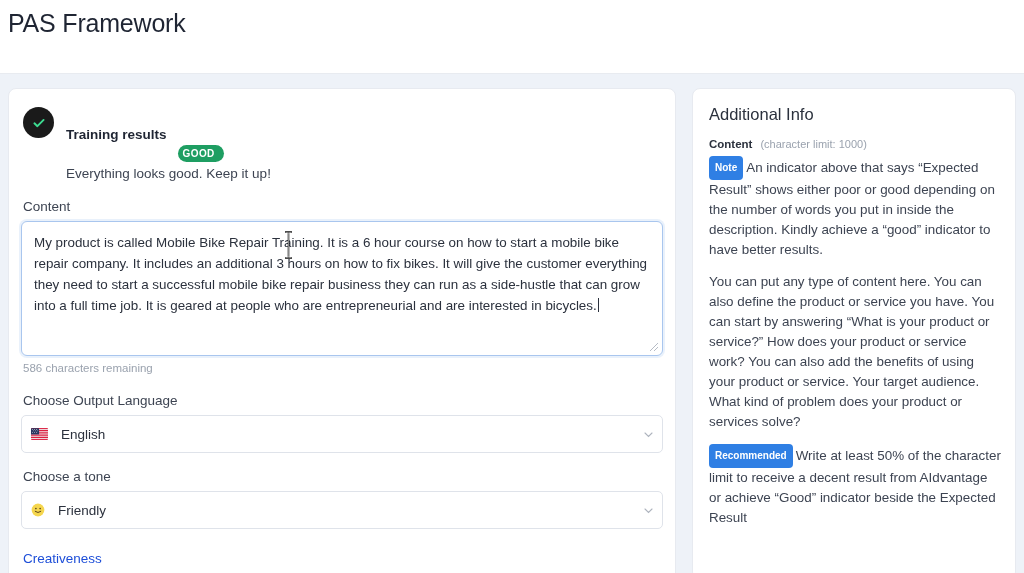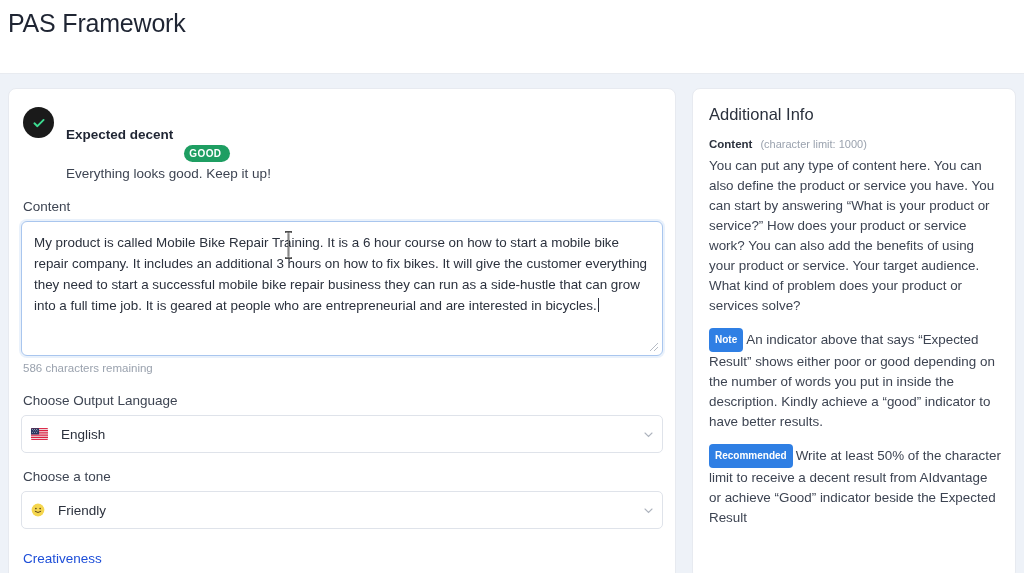--- a/index.html
+++ b/index.html
@@ -307,21 +307,21 @@
     <div class="card main-card">
 
       <div class="expected">
         <div class="check-circle">
           <svg width="16" height="16" viewBox="0 0 16 16">
             <path d="M3.4 8.3 L6.4 11.2 L12.6 4.9" fill="none" stroke="#3ddc91" stroke-width="1.9" stroke-linecap="round" stroke-linejoin="round"></path>
           </svg>
         </div>
         <div class="exp-text">
           <div class="exp-top">
-            <span class="exp-title">Expected decent</span>
+            <span class="exp-title">Training results</span>
             <span class="badge-good">GOOD</span>
           </div>
           <div class="exp-sub">Everything looks good. Keep it up!</div>
         </div>
       </div>
 
       <div class="field-label">Content</div>
 
       <div class="textarea-box">
         <span class="textarea-text">My product is called Mobile Bike Repair Training. It is a 6 hour course on how to start a mobile bike repair company. It includes an additional 3 hours on how to fix bikes. It will give the customer everything they need to start a successful mobile bike repair business they can run as a side-hustle that can grow into a full time job. It is geared at people who are entrepreneurial and are interested in bicycles.</span><span class="caret"></span>
@@ -405,19 +405,19 @@
       </div>
 
     </div>
 
     <div class="card side-card">
       <div class="side-title">Additional Info</div>
       <div class="side-sub-row">
         <span class="side-sub-strong">Content</span>
         <span class="side-sub-dim">(character limit: 1000)</span>
       </div>
+      <p class="side-para"><span class="tag">Note</span><span>An indicator above that says “Expected Result” shows either poor or good depending on the number of words you put in inside the description. Kindly achieve a “good” indicator to have better results.</span></p>
       <p class="side-para">You can put any type of content here. You can also define the product or service you have. You can start by answering “What is your product or service?” How does your product or service work? You can also add the benefits of using your product or service. Your target audience. What kind of problem does your product or services solve?</p>
-      <p class="side-para"><span class="tag">Note</span><span>An indicator above that says “Expected Result” shows either poor or good depending on the number of words you put in inside the description. Kindly achieve a “good” indicator to have better results.</span></p>
       <p class="side-para"><span class="tag">Recommended</span><span>Write at least 50% of the character limit to receive a decent result from AIdvantage or achieve “Good” indicator beside the Expected Result</span></p>
     </div>
 
   </div>
 </div>
 
 </body></html>

